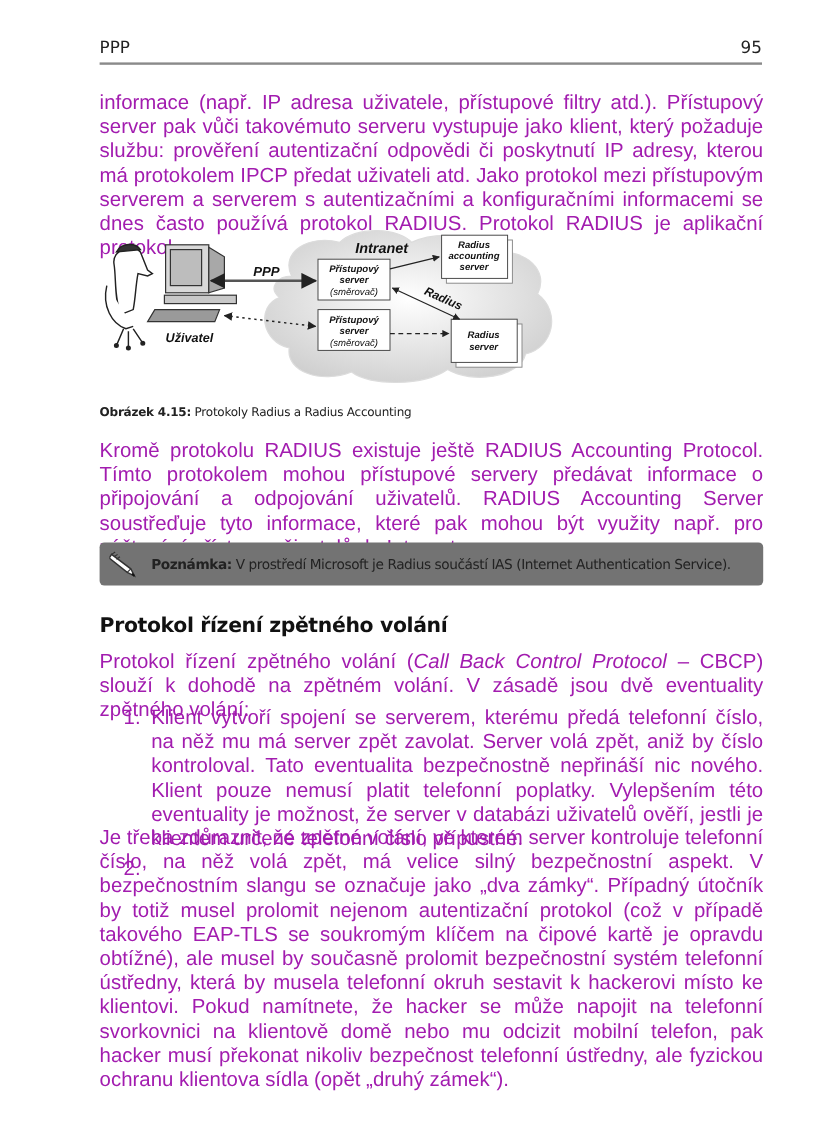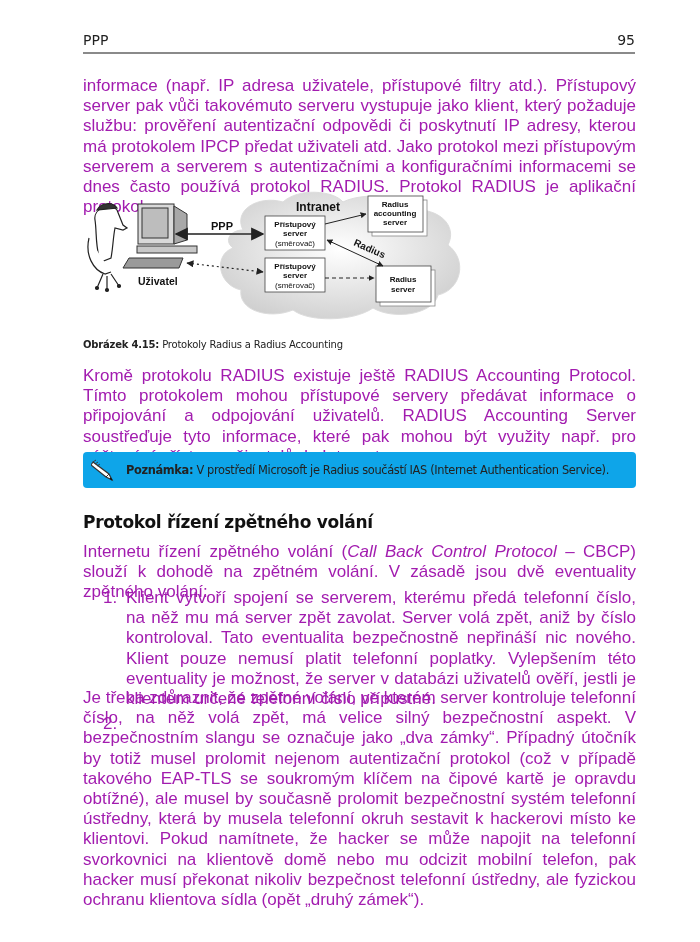--- a/index.html
+++ b/index.html
@@ -9,31 +9,31 @@
     border-bottom: 2px solid #8a8a8a;
     font-family: "DejaVu Sans", sans-serif; font-size: 14px; color: #222;
   }
   .header .left { position: absolute; left: 0; top: 2px; }
   .header .right { position: absolute; right: 0; top: 2px; }
   .body-text {
     font-family: Liberation Sans, sans-serif; font-size: 17px; line-height: 20.2px;
     text-align: justify; color: #a21caf; margin: 0;
   }
   .p1 { position: absolute; left: 83px; top: 76px; width: 553px; }
-  .figure { position: absolute; left: 83px; top: 190px; width: 400px; height: 130px; }
+  .figure { position: absolute; left: 83px; top: 190px; width: 400px; height: 130px; font-style: italic; }
   .caption {
     position: absolute; left: 83px; top: 339px;
     font-family: "DejaVu Sans", sans-serif; font-size: 10px; color: #222;
     letter-spacing: -0.2px;
   }
   .caption b { font-weight: bold; }
   .p2 { position: absolute; left: 83px; top: 366px; width: 553px; }
   .note {
     position: absolute; left: 83px; top: 452px; width: 553px; height: 36px;
-    background: #0ea5e9; border-radius: 4px;
+    background: #737373; border-radius: 4px;
     font-family: "DejaVu Sans", sans-serif; font-size: 11.4px; color: #222;
   }
   .note .icon { position: absolute; left: 8px; top: 6px; width: 26px; height: 24px; }
   .note .text { position: absolute; left: 43px; top: 11px; white-space: nowrap; letter-spacing: -0.35px; }
   .note .text b { font-weight: bold; }
   .h2 {
     position: absolute; left: 83px; top: 512px;
     font-family: "DejaVu Sans", sans-serif; font-weight: bold; font-size: 17px; color: #111;
     letter-spacing: -0.3px; margin: 0;
   }
@@ -147,21 +147,21 @@
       <path d="M15,19 L18,16" stroke="#333" stroke-width="1"></path>
       <path d="M2,4 L5,2 M4,6 L7,4 M6,8 L9,6" stroke="#333" stroke-width="0.9"></path>
       <path d="M19,20 L21,22" stroke="#111" stroke-width="1.5"></path>
     </svg>
   </span>
   <span class="text"><b>Poznámka:</b><span> V prostředí Microsoft je Radius součástí IAS (Internet Authentication Service).</span></span>
 </div>
 
 <h2 class="h2">Protokol řízení zpětného volání</h2>
 
-<p class="body-text p3"><span>Internetu řízení zpětného volání (</span><i>Call Back Control Protocol</i><span> – CBCP) slouží k dohodě na zpětném volání. V zásadě jsou dvě eventuality zpětného volání:</span></p>
+<p class="body-text p3"><span>Protokol řízení zpětného volání (</span><i>Call Back Control Protocol</i><span> – CBCP) slouží k dohodě na zpětném volání. V zásadě jsou dvě eventuality zpětného volání:</span></p>
 
 <ol class="list body-text">
   <li>
     <span class="num">1.</span>
     <span>Klient vytvoří spojení se serverem, kterému předá telefonní číslo, na něž mu má server zpět zavolat. Server volá zpět, aniž by číslo kontroloval. Tato eventualita bezpečnostně nepřináší nic nového. Klient pouze nemusí platit telefonní poplatky. Vylepšením této eventuality je možnost, že server v databázi uživatelů ověří, jestli je klientem určené telefonní číslo přípustné.</span>
   </li>
   <li>
     <span class="num">2.</span>
   </li>
 </ol>

